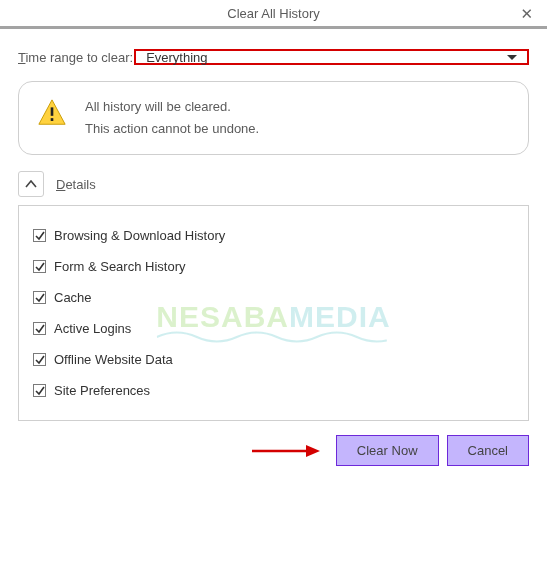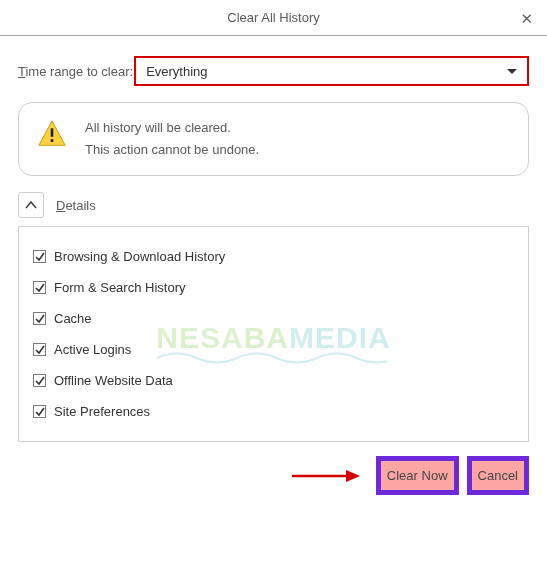--- a/index.html
+++ b/index.html
@@ -7,26 +7,26 @@
     margin: 0;
     font-family: "Segoe UI", Tahoma, sans-serif;
     font-size: 13px;
     color: #222;
     background: #fff;
     width: 547px;
     height: 577px;
     position: relative;
   }
   .titlebar {
-    height: 36px;
+    height: 29px;
     display: flex;
     align-items: center;
     justify-content: center;
     position: relative;
-    border-bottom: 1px solid #a3a3a3;
+    border-bottom: 3px solid #a3a3a3;
   }
   .title { color: #5b5b5b; font-size: 13px; }
   .close {
     position: absolute;
     right: 14px;
     top: 50%;
     transform: translateY(-50%);
     font-size: 15px;
     color: #666;
     cursor: pointer;
@@ -36,21 +36,21 @@
   .row-range {
     display: flex;
     align-items: center;
     gap: 1px;
     margin-bottom: 16px;
   }
   .range-label { color: #5b5b5b; white-space: nowrap; }
   .range-label .ul { text-decoration: underline; }
   .select {
     flex: 1;
-    height: 30px;
+    height: 16px;
     border: 2px solid #d40000;
     display: flex;
     align-items: center;
     justify-content: space-between;
     padding: 0 10px;
     color: #333;
     cursor: pointer;
     background: #fff;
   }
   .select .caret {
@@ -108,23 +108,23 @@
   .checkbox svg { display: block; }
   .check-label { color: #333; }
   .footer {
     display: flex;
     justify-content: flex-end;
     align-items: center;
     gap: 8px;
     padding: 14px 18px 16px 18px;
   }
   .btn {
-    border: 5px solid #6d28d9;
-    background: #fca5a5;
-    padding: 7px 6px;
+    border: 1px solid #6d28d9;
+    background: #c4b5fd;
+    padding: 7px 20px;
     color: #444;
     cursor: pointer;
     font-family: inherit;
     font-size: 13px;
   }
   .arrow { margin-right: 8px; }
   .watermark {
     position: absolute;
     left: 50%; top: 54%;
     transform: translate(-50%, -50%);

